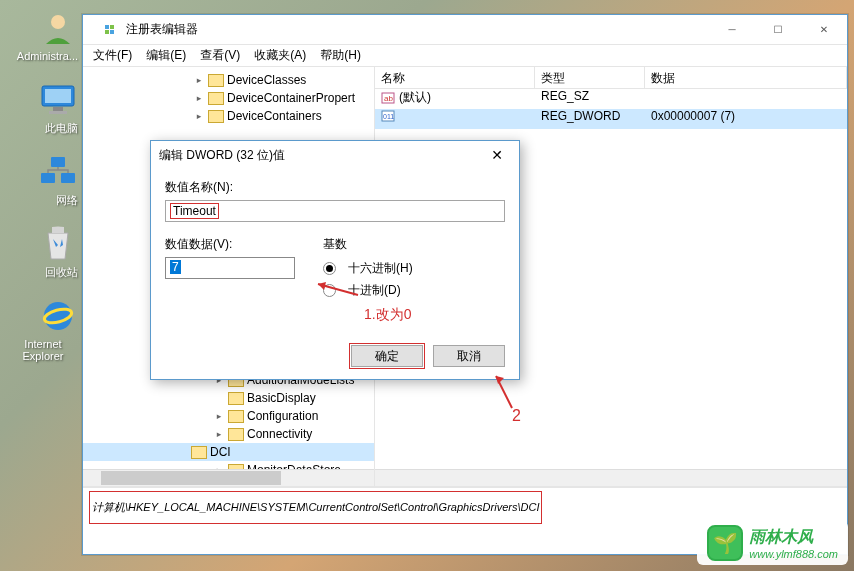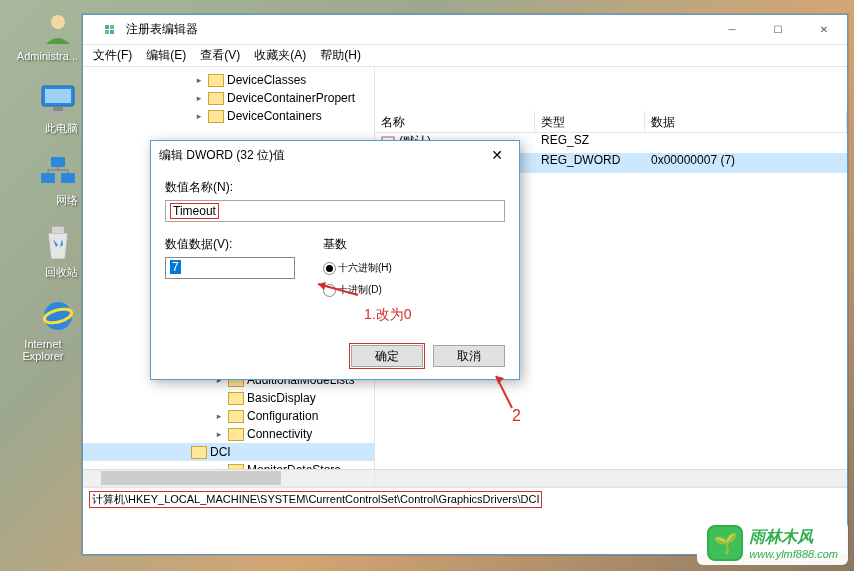--- a/index.html
+++ b/index.html
@@ -26,49 +26,49 @@
 .tree-content { padding: 4px 0; font-size: 12px; }
 .tree-row { display: flex; align-items: center; height: 18px; padding-left: 4px; white-space: nowrap; }
 .tree-expand { width: 12px; color: #666; font-size: 9px; text-align: center; }
 .tree-folder { width: 16px; height: 13px; background: #ffe699; border: 1px solid #caa833; margin: 0 3px; }
 .tree-label { color: #000; }
 .tree-selected { background: #cce8ff; }
 .tree-scroll { position: absolute; bottom: 0; left: 0; right: 0; height: 17px; background: #f0f0f0; border-top: 1px solid #ddd; }
 .tree-scroll-thumb { position: absolute; left: 18px; top: 1px; width: 180px; height: 14px; background: #ccc; }
 
 .list-pane { flex: 1; overflow: hidden; position: relative; }
-.list-header { display: flex; height: 22px; background: #fff; border-bottom: 1px solid #e5e5e5; font-size: 12px; margin-top: 44px; }
+.list-header { display: flex; height: 22px; background: #fff; border-bottom: 1px solid #e5e5e5; font-size: 12px; }
 .list-header > div { padding: 3px 6px; border-right: 1px solid #e5e5e5; }
 .col-name { width: 160px; }
 .col-type { width: 110px; }
 .col-data { flex: 1; }
 .list-row { display: flex; height: 20px; font-size: 12px; align-items: flex-start; }
 .list-row > div { padding: 0 6px; display: flex; align-items: center; }
 .list-row.selected { background: #cce8ff; }
 .value-icon { width: 14px; height: 14px; margin-right: 4px; display: inline-block; }
 .list-scroll { position: absolute; bottom: 0; left: 0; right: 0; height: 17px; background: #f0f0f0; border-top: 1px solid #ddd; }
 
 .status-bar { height: 22px; padding: 3px 6px; font-size: 11px; color: #000; border-top: 1px solid #e5e5e5; }
-.status-outline { border: 1px solid #d32f2f; padding: 0 2px; display: inline-block; }
+.status-outline { border: 1px solid #d32f2f; padding: 8px 2px; display: inline-block; font-style: italic; }
 
 
 .dword-dialog { position: absolute; top: 140px; left: 150px; width: 370px; height: 240px; background: #fff; border: 1px solid #5b9acc; box-shadow: 3px 3px 12px rgba(0,0,0,.3); z-index: 10; }
 .dlg-title { height: 28px; display: flex; align-items: center; padding: 0 8px; font-size: 12px; }
 .dlg-close { margin-left: auto; width: 28px; text-align: center; font-size: 14px; cursor: pointer; }
 .dlg-body { padding: 10px 14px; font-size: 12px; }
 .dlg-label { margin-bottom: 4px; color: #000; }
 .dlg-name-field { width: 340px; height: 22px; border: 1px solid #a5a5a5; background: #fff; padding: 2px 4px; font-size: 12px; pointer-events: none; }
 .dlg-name-outline { border: 1px solid #d32f2f; display: inline-block; padding: 0 2px; }
 .dlg-row2 { display: flex; margin-top: 14px; gap: 28px; }
 .dlg-value-col { width: 130px; }
 .dlg-value-input { width: 130px; height: 22px; border: 1px solid #888; background: #fff; padding: 2px 4px; font-size: 12px; }
 .dlg-value-input .sel { background: #0078d7; color: #fff; padding: 0 2px; }
 .dlg-radix-col { }
 .dlg-radix-group { margin-top: 4px; }
-.dlg-radio-row { display: flex; align-items: center; gap: 2px; height: 22px; font-size: 10px; }
+.dlg-radio-row { display: flex; align-items: center; gap: 12px; height: 22px; font-size: 12px; }
 .dlg-radio { width: 13px; height: 13px; border: 1px solid #888; border-radius: 50%; background: #fff; display: flex; align-items: center; justify-content: center; }
 .dlg-radio.checked::after { content: ""; width: 7px; height: 7px; background: #000; border-radius: 50%; }
 .dlg-buttons { position: absolute; bottom: 12px; right: 14px; display: flex; gap: 10px; }
 .dlg-btn { width: 72px; height: 22px; background: #e1e1e1; border: 1px solid #a5a5a5; font-size: 12px; display: flex; align-items: center; justify-content: center; cursor: pointer; }
 .dlg-btn.ok-outline { outline: 1px solid #d32f2f; outline-offset: 1px; }
 
 
 .anno { position: absolute; color: #d32f2f; font-size: 14px; z-index: 20; pointer-events: none; }
 .arrow { position: absolute; z-index: 20; pointer-events: none; }
 

